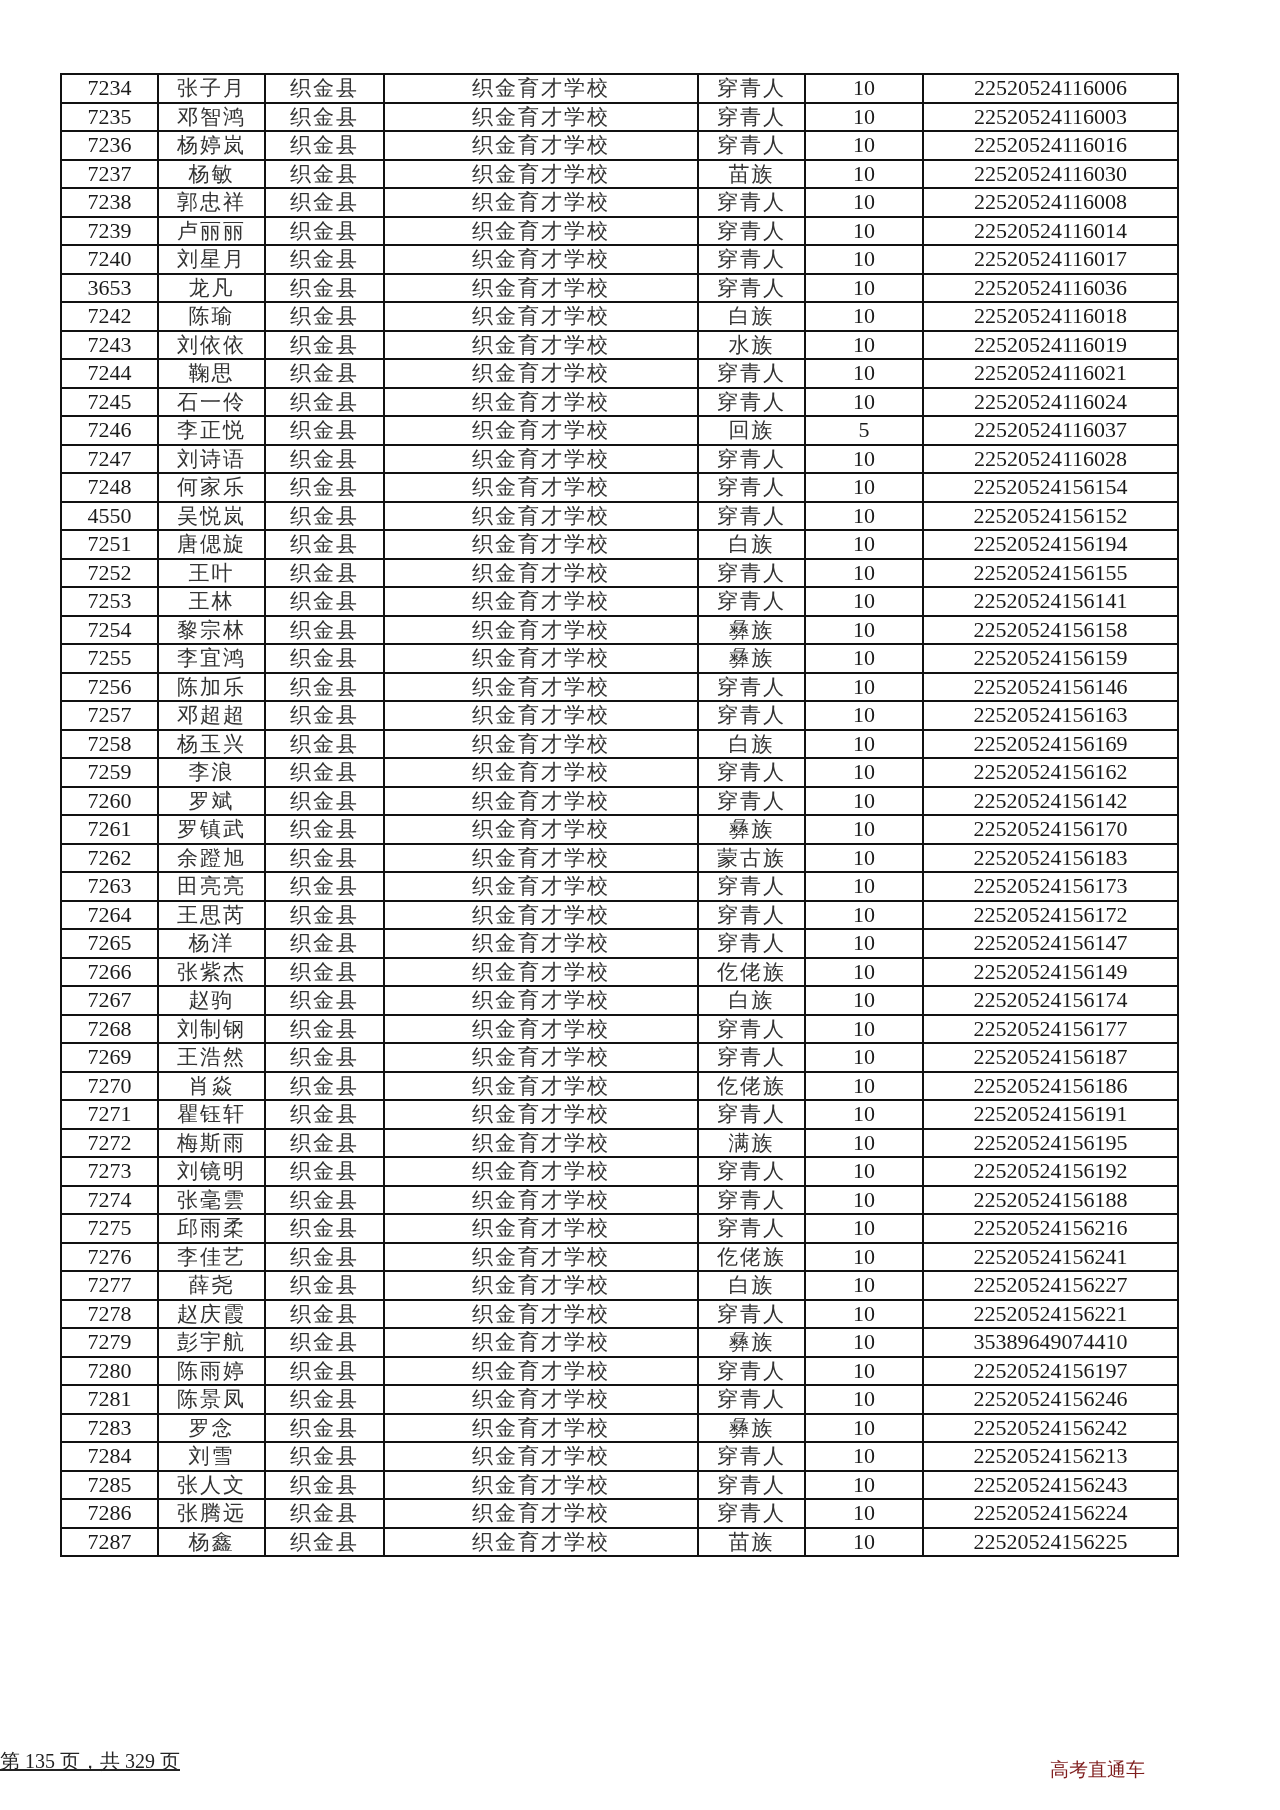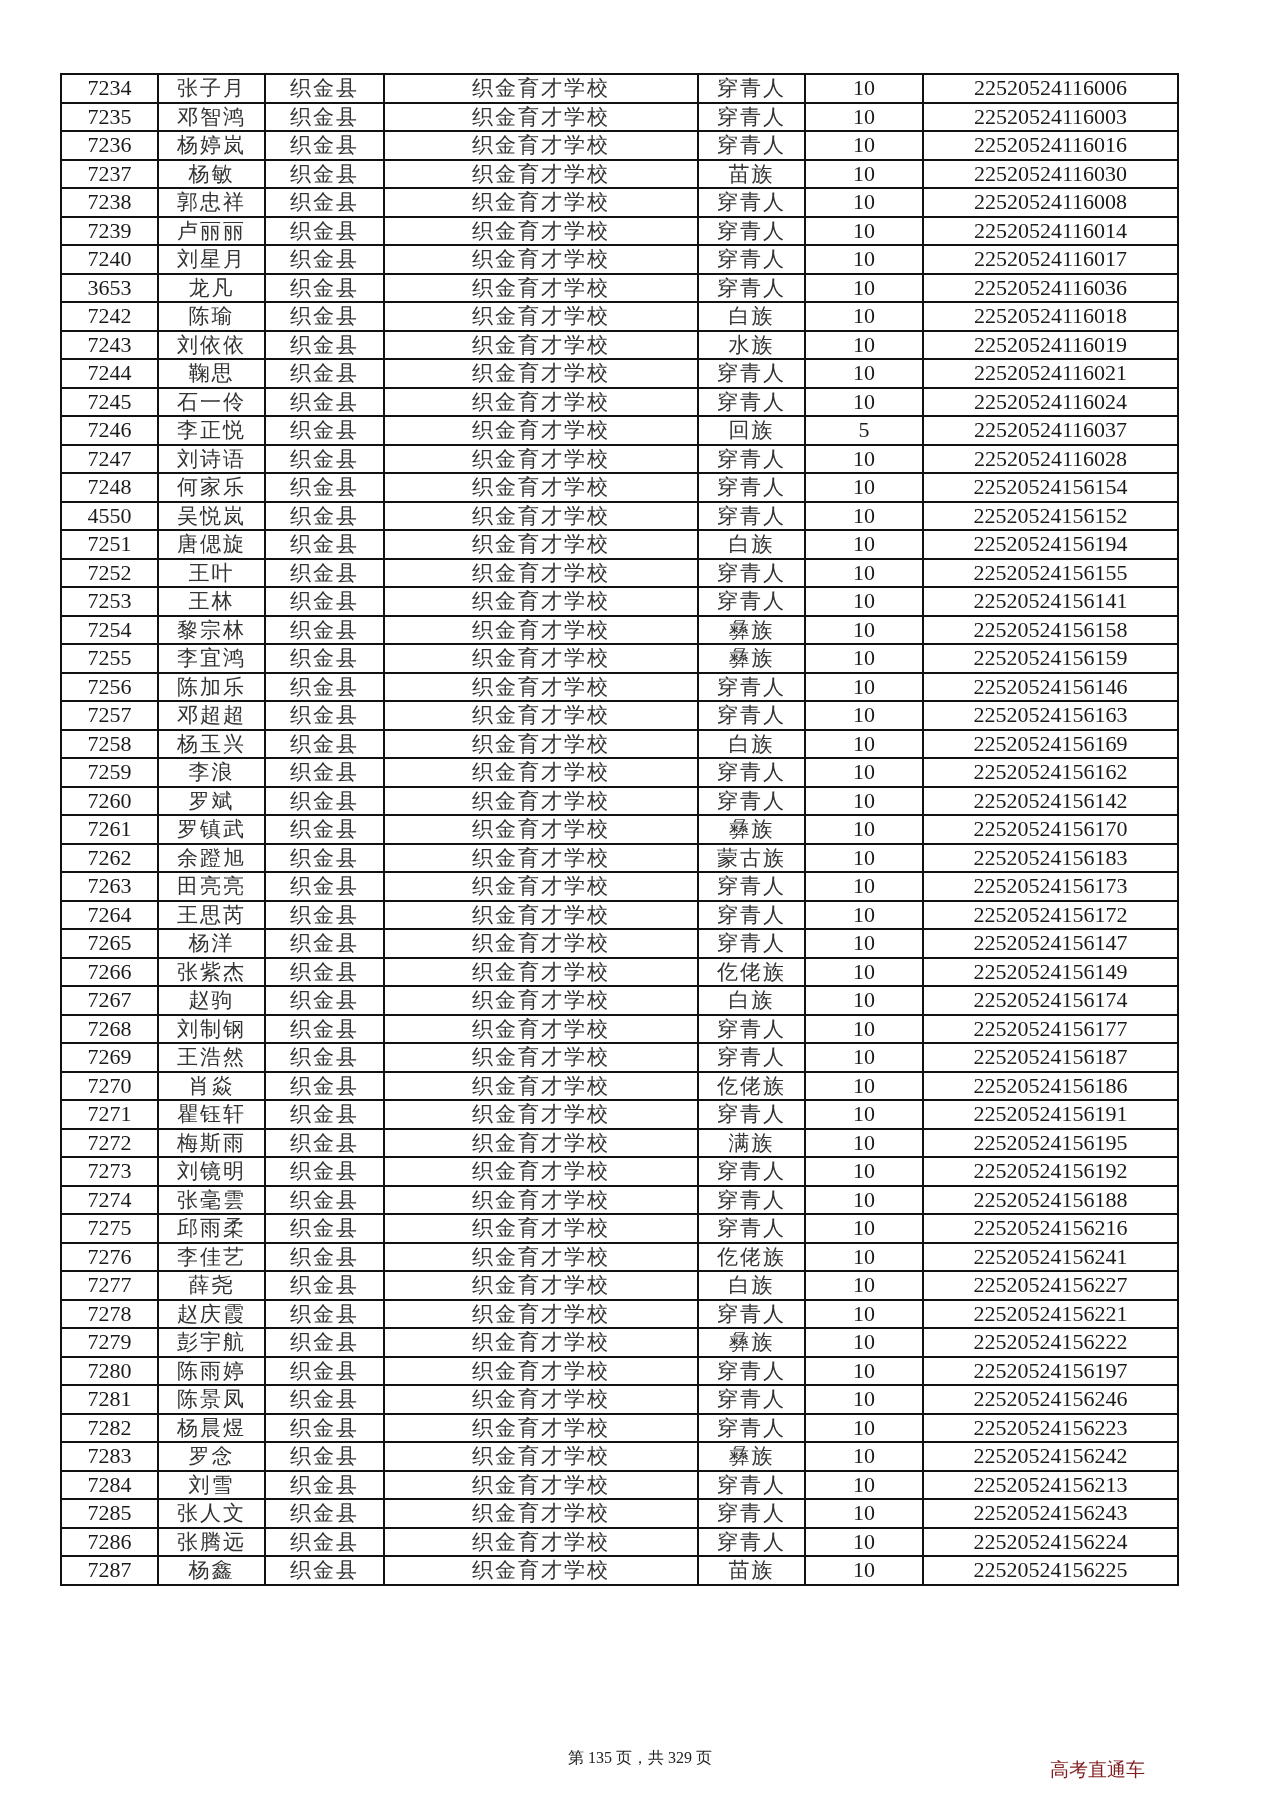--- a/index.html
+++ b/index.html
@@ -6,22 +6,22 @@
   body { width: 1280px; height: 1810px; position: relative; overflow: hidden;
          font-family: "DejaVu Serif", "Liberation Serif", serif; color: #1a1a1a; }
   #sheet { position: absolute; left: 60px; top: 73px; width: 1117px;
            border-collapse: collapse; table-layout: fixed; padding-left: 10px; }
   #sheet td { border: 2px solid #111; height: 26.5px; padding: 0; text-align: center;
               vertical-align: middle; font-size: 21px; line-height: 26px; white-space: nowrap;
               overflow: hidden; }
   #sheet td.num { font-family: "Liberation Serif", "DejaVu Serif", serif; font-size: 22px; }
   #sheet td.cjk { font-family: "DejaVu Sans", "Liberation Sans", sans-serif; font-size: 21px;
                   letter-spacing: 2px; color: #333; font-weight: 300; }
-  .footer { position: absolute; top: 1748px; left: 0; width: 1280px; text-align: center;
-            font-family: "Liberation Serif", "DejaVu Serif", serif; font-size: 16px; color: #222; }
+  .footer { position: absolute; top: 1748px; left: 0; width: 1280px; 
+            font-family: "Liberation Serif", "DejaVu Serif", serif; font-size: 20px; color: #222; text-decoration: underline; }
   .watermark { position: absolute; top: 1757px; left: 1050px;
                font-family: "DejaVu Sans", "Liberation Sans", sans-serif; font-size: 19px; color: #7f1d1d; }
 </style>
 </head>
 <body>
 
 <table id="sheet">
   <colgroup>
     <col style="width:97px">
     <col style="width:107px">
@@ -428,48 +428,39 @@
         <td class="num">10</td>
         <td class="num">22520524156221</td>
       </tr>
       <tr>
         <td class="num">7279</td>
         <td class="cjk">彭宇航</td>
         <td class="cjk">织金县</td>
         <td class="cjk">织金育才学校</td>
         <td class="cjk">彝族</td>
         <td class="num">10</td>
-        <td class="num">22520524156222</td>
+        <td class="num">35389649074410</td>
       </tr>
       <tr>
         <td class="num">7280</td>
         <td class="cjk">陈雨婷</td>
         <td class="cjk">织金县</td>
         <td class="cjk">织金育才学校</td>
         <td class="cjk">穿青人</td>
         <td class="num">10</td>
         <td class="num">22520524156197</td>
       </tr>
       <tr>
         <td class="num">7281</td>
         <td class="cjk">陈景凤</td>
         <td class="cjk">织金县</td>
         <td class="cjk">织金育才学校</td>
         <td class="cjk">穿青人</td>
         <td class="num">10</td>
         <td class="num">22520524156246</td>
-      </tr>
-      <tr>
-        <td class="num">7282</td>
-        <td class="cjk">杨晨煜</td>
-        <td class="cjk">织金县</td>
-        <td class="cjk">织金育才学校</td>
-        <td class="cjk">穿青人</td>
-        <td class="num">10</td>
-        <td class="num">22520524156223</td>
       </tr>
       <tr>
         <td class="num">7283</td>
         <td class="cjk">罗念</td>
         <td class="cjk">织金县</td>
         <td class="cjk">织金育才学校</td>
         <td class="cjk">彝族</td>
         <td class="num">10</td>
         <td class="num">22520524156242</td>
       </tr>

